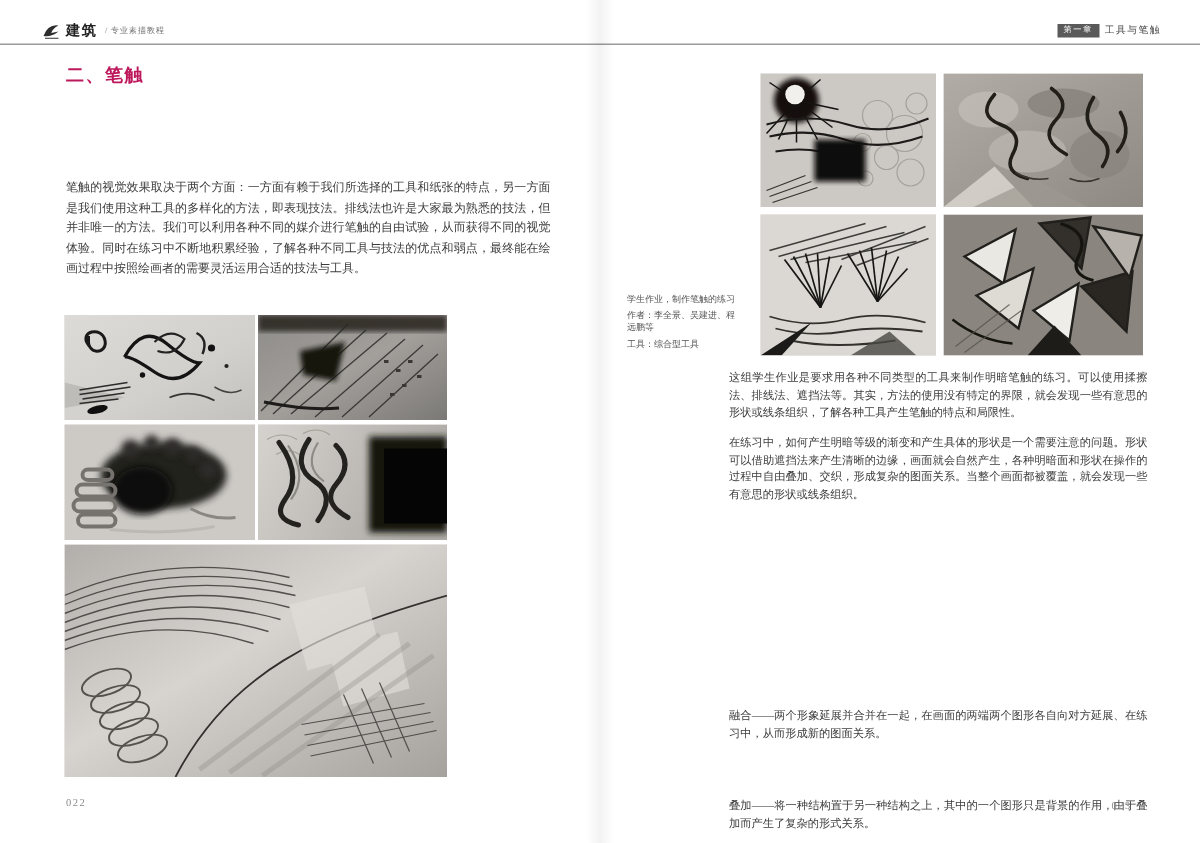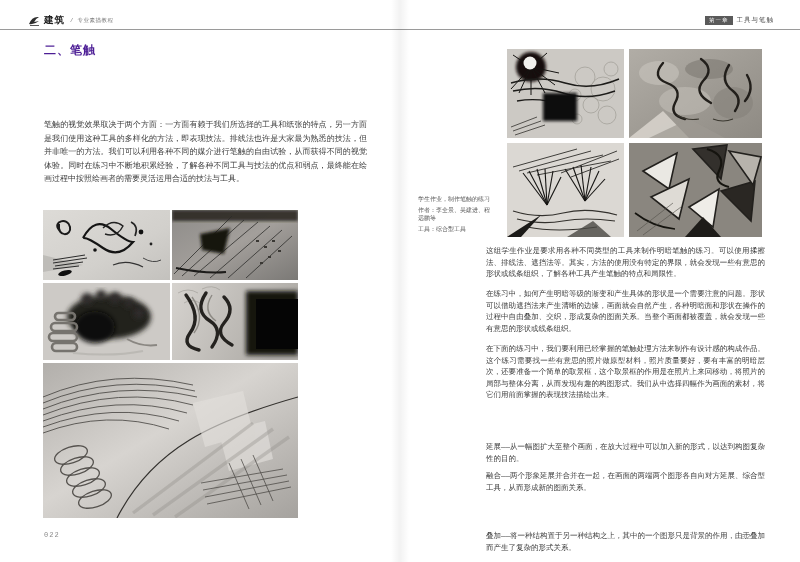--- a/index.html
+++ b/index.html
@@ -1,30 +1,30 @@
 <!DOCTYPE html>
 <html><head>
 <meta charset="utf-8">
 <style>
   html,body{margin:0;padding:0;background:#ffffff;}
   #spread{position:relative;width:800px;height:562px;background:#fff;overflow:hidden;
-          font-family:Liberation Mono, monospace;color:#3c3c3c;}
+          font-family:Liberation Serif, serif;color:#3c3c3c;}
   .hairline{position:absolute;left:0;top:29px;width:800px;height:1px;background:#9a9a9a;}
   .gutter{position:absolute;left:391px;top:0;width:18px;height:562px;
           background:linear-gradient(to right,rgba(0,0,0,0),rgba(0,0,0,0.05) 50%,rgba(0,0,0,0));}
   
   .logo-wrap{position:absolute;left:28px;top:11px;height:18px;display:flex;align-items:center;gap:3px;}
   .logo-title{font-size:9.5px;font-weight:bold;color:#222;letter-spacing:1px;}
   .logo-sub{font-size:5.5px;color:#777;margin-left:2px;letter-spacing:0.5px;}
   .chapter-wrap{position:absolute;left:705px;top:15px;height:11px;display:flex;align-items:center;gap:4px;}
   .chapter-badge{background:#5a5a5a;color:#fbfbfb;font-size:5.5px;line-height:9px;height:9px;
                  padding:0 4px;letter-spacing:1px;}
   .chapter-title{font-size:6.5px;color:#4a4a4a;letter-spacing:1px;}
   
-  .sec-title{position:absolute;left:44px;top:42px;font-size:12px;font-weight:bold;color:#4c1d95;letter-spacing:1px;}
+  .sec-title{position:absolute;left:44px;top:42px;font-size:12px;font-weight:bold;color:#be185d;letter-spacing:1px;}
   .lp{position:absolute;left:44px;width:323px;font-size:8px;line-height:13.6px;text-align:justify;color:#3c3c3c;}
   #lp1{top:63px;} #lp2{top:118px;}
   
   .rp{position:absolute;left:486px;width:279px;font-size:7.5px;line-height:11.6px;text-align:justify;color:#3c3c3c;}
   #rp1{top:246px;} #rp2{top:289px;} #rp3{top:344px;} #rp4{top:411px;}
   #rp5{top:442px;} #rp6{top:471px;} #rp7{top:502px;margin-top:29px;}
   
   .caption{position:absolute;left:418px;top:196px;width:76px;font-size:6px;line-height:8.6px;color:#555;}
   .caption div{margin-bottom:2px;}
   
@@ -370,22 +370,20 @@
       <polygon points="56,94 74,74 92,94" fill="#1e1c19"></polygon>
       <g stroke="#56534d" stroke-width="0.8" opacity="0.8">
         <line x1="8" y1="88" x2="44" y2="60"></line>
           <line x1="14" y1="92" x2="52" y2="64"></line>
       </g>
     </svg>
   </div>
 
   <div class="rp" id="rp1">这组学生作业是要求用各种不同类型的工具来制作明暗笔触的练习。可以使用揉擦法、排线法、遮挡法等。其实，方法的使用没有特定的界限，就会发现一些有意思的形状或线条组织，了解各种工具产生笔触的特点和局限性。</div>
   <div class="rp" id="rp2">在练习中，如何产生明暗等级的渐变和产生具体的形状是一个需要注意的问题。形状可以借助遮挡法来产生清晰的边缘，画面就会自然产生，各种明暗面和形状在操作的过程中自由叠加、交织，形成复杂的图面关系。当整个画面都被覆盖，就会发现一些有意思的形状或线条组织。</div>
-  <div class="rp" id="rp3">在下面的练习中，我们要利用已经掌握的笔触处理方法来制作有设计感的构成作品。这个练习需要找一些有意思的照片做原型材料，照片质量要好，要有丰富的明暗层次，还要准备一个简单的取景框，这个取景框的作用是在照片上来回移动，将照片的局部与整体分离，从而发现有趣的构图形式。我们从中选择四幅作为画面的素材，将它们用前面掌握的表现技法描绘出来。</div>
-  <div class="rp" id="rp5">延展——从一幅图扩大至整个画面，在放大过程中可以加入新的形式，以达到构图复杂性的目的。</div>
-  <div class="rp" id="rp6">融合——两个形象延展并合并在一起，在画面的两端两个图形各自向对方延展、综合型工具，从而形成新的图面关系。</div>
+  <div class="rp" id="rp6">融合——两个形象延展并合并在一起，在画面的两端两个图形各自向对方延展、在练习中，从而形成新的图面关系。</div>
   <div class="rp" id="rp7">叠加——将一种结构置于另一种结构之上，其中的一个图形只是背景的作用，由于叠加而产生了复杂的形式关系。</div>
 
   <div class="pagenum" id="pn-l">022</div>
   <div class="pagenum" id="pn-r">023</div>
 
   <div class="gutter"></div>
 </div>
 
 </body></html>

